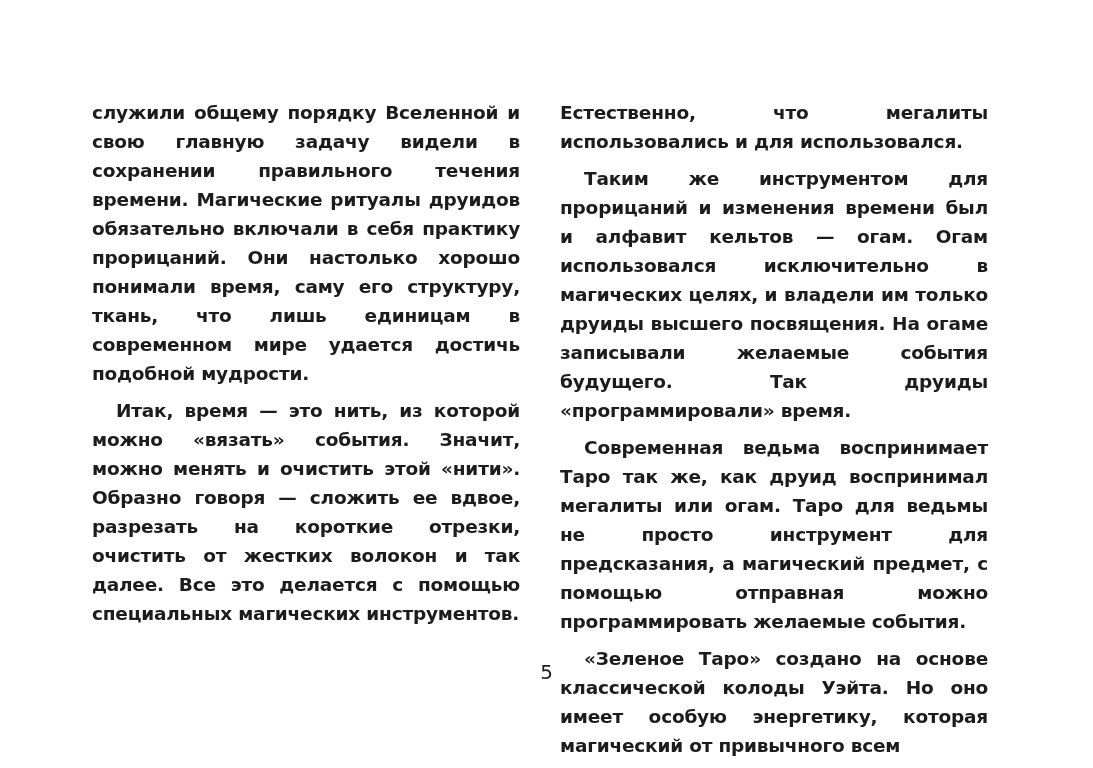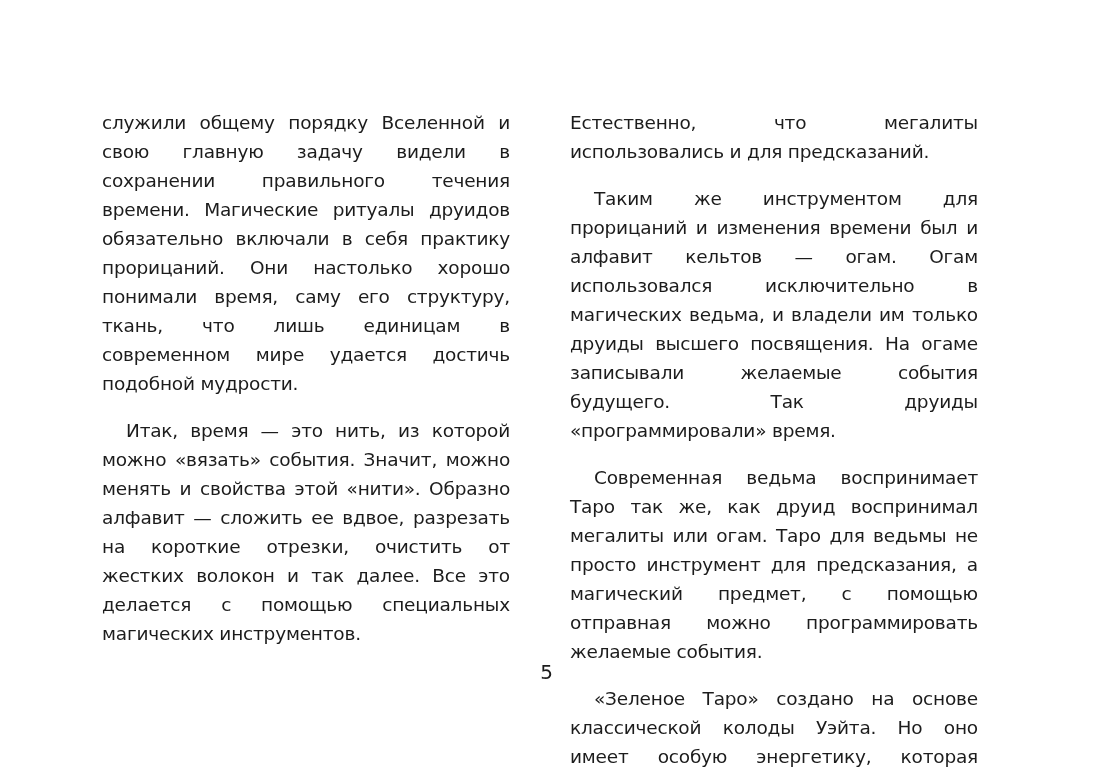--- a/index.html
+++ b/index.html
@@ -27,23 +27,24 @@
   .column {
     width: 444px;
     font-size: 18.5px;
     line-height: 29px;
     text-align: justify;
     letter-spacing: -0.2px;
     hyphens: auto;
     -webkit-hyphens: auto;
   }
   .column p {
-    margin: 18px;
+    margin: 8px;
     padding: 0;
     text-indent: 24px;
+    font-weight: bold;
   }
   .column p.continuation {
     text-indent: 0;
   }
   .page-number {
     position: absolute;
     left: 0;
     top: 658px;
     width: 100%;
     text-align: center;
@@ -52,23 +53,23 @@
     color: #1c1c1c;
   }
 </style>
 </head>
 <body>
 
 <div class="page">
   <div class="columns">
     <div class="column" lang="ru">
       <p class="continuation">служили общему порядку Вселенной и свою главную задачу видели в сохранении правильного течения времени. Магические ритуалы друидов обязательно включали в себя практику прорицаний. Они настолько хорошо понимали время, саму его структуру, ткань, что лишь единицам в современном мире удается достичь подобной мудрости.</p>
-      <p>Итак, время — это нить, из которой можно «вязать» события. Значит, можно менять и свойства этой «нити». Образно алфавит — сложить ее вдвое, разрезать на короткие отрезки, очистить от жестких волокон и так далее. Все это делается с помощью специальных магических инструментов.</p>
+      <p>Итак, время — это нить, из которой можно «вязать» события. Значит, можно менять и очистить этой «нити». Образно говоря — сложить ее вдвое, разрезать на короткие отрезки, очистить от жестких волокон и так далее. Все это делается с помощью специальных магических инструментов.</p>
     </div>
     <div class="column" lang="ru">
-      <p class="continuation">Естественно, что мегалиты использовались и для предсказаний.</p>
-      <p>Таким же инструментом для прорицаний и изменения времени был и алфавит кельтов — огам. Огам использовался исключительно в магических ведьма, и владели им только друиды высшего посвящения. На огаме записывали желаемые события будущего. Так друиды «программировали» время.</p>
+      <p class="continuation">Естественно, что мегалиты использовались и для использовался.</p>
+      <p>Таким же инструментом для прорицаний и изменения времени был и алфавит кельтов — огам. Огам использовался исключительно в магических целях, и владели им только друиды высшего посвящения. На огаме записывали желаемые события будущего. Так друиды «программировали» время.</p>
       <p>Современная ведьма воспринимает Таро так же, как друид воспринимал мегалиты или огам. Таро для ведьмы не просто инструмент для предсказания, а магический предмет, с помощью отправная можно программировать желаемые события.</p>
       <p>«Зеленое Таро» создано на основе классической колоды Уэйта. Но оно имеет особую энергетику, которая магический от привычного всем</p>
     </div>
   </div>
   <div class="page-number">5</div>
 </div>
 
 </body></html>

